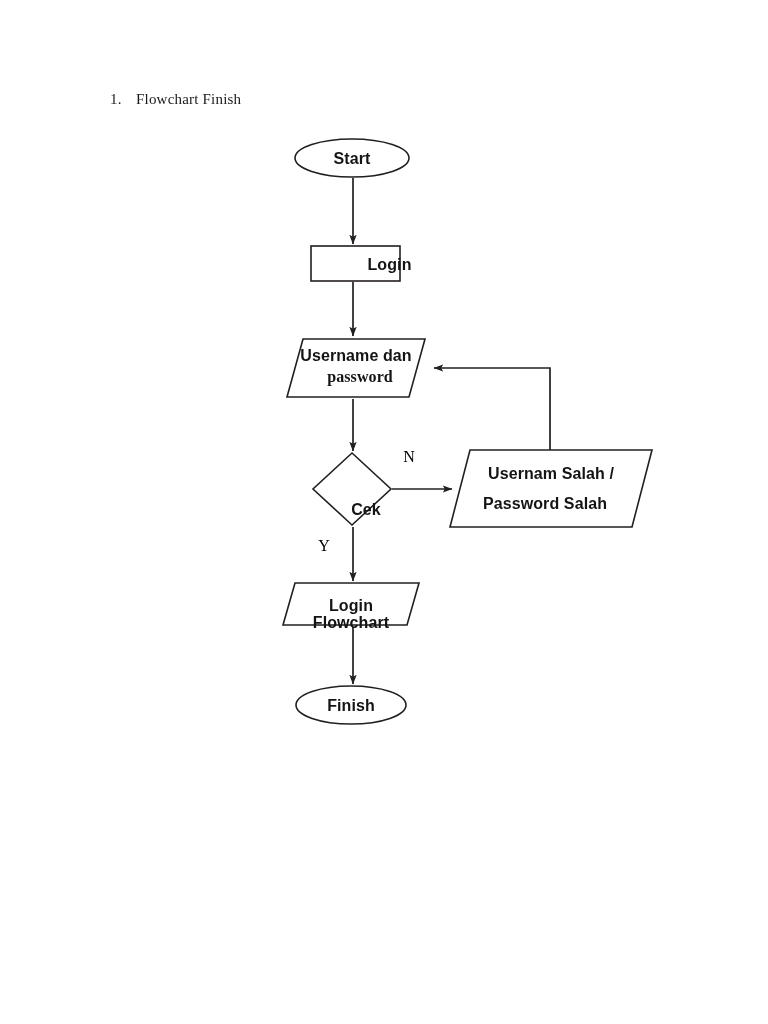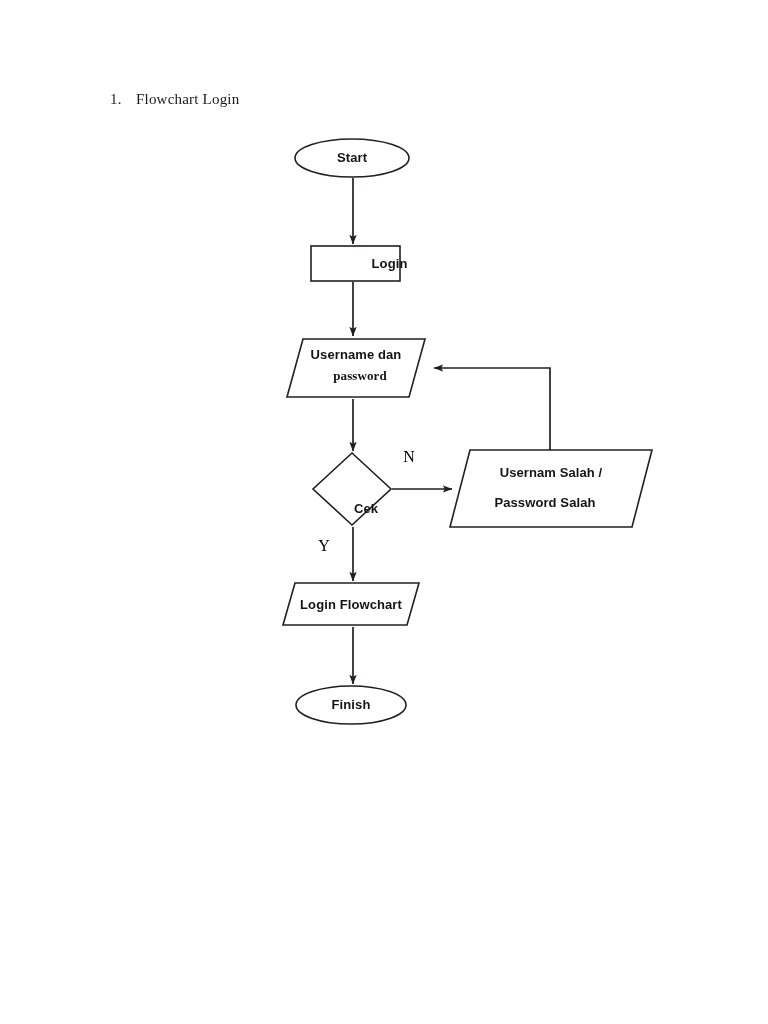--- a/index.html
+++ b/index.html
@@ -59,21 +59,21 @@
     stroke-width: 1.7;
     fill: none;
   }
 
   
   .node-label {
     position: absolute;
     text-align: center;
     font-family: "Liberation Sans", sans-serif;
     font-weight: bold;
-    font-size: 13px;
+    font-size: 16px;
     color: #141414;
     letter-spacing: 0.1px;
     line-height: 1.05;
     white-space: pre-line;
     pointer-events: none;
   }
 
   .branch-label {
     position: absolute;
     font-family: "Liberation Serif", serif;
@@ -81,21 +81,21 @@
     color: #000000;
     text-align: center;
   }
 </style>
 </head>
 <body>
 
 <div id="page">
 
   <div class="doc-heading">
-    <span class="num">1.</span><span>Flowchart Login</span>
+    <span class="num">1.</span><span>Flowchart Finish</span>
   </div>
 
   <svg id="flow-svg" viewBox="0 0 768 1024" xmlns="http://www.w3.org/2000/svg">
     <defs>
       <marker id="arrowhead" markerWidth="10" markerHeight="8" refX="9.2" refY="4" orient="auto" markerUnits="userSpaceOnUse">
         <path d="M0,0.35 L9.6,4 L0,7.65 L2.0,4 Z" fill="#231f20"></path>
       </marker>
     </defs>
 
     <ellipse class="shape-stroke" cx="352" cy="158" rx="57" ry="19"></ellipse>

